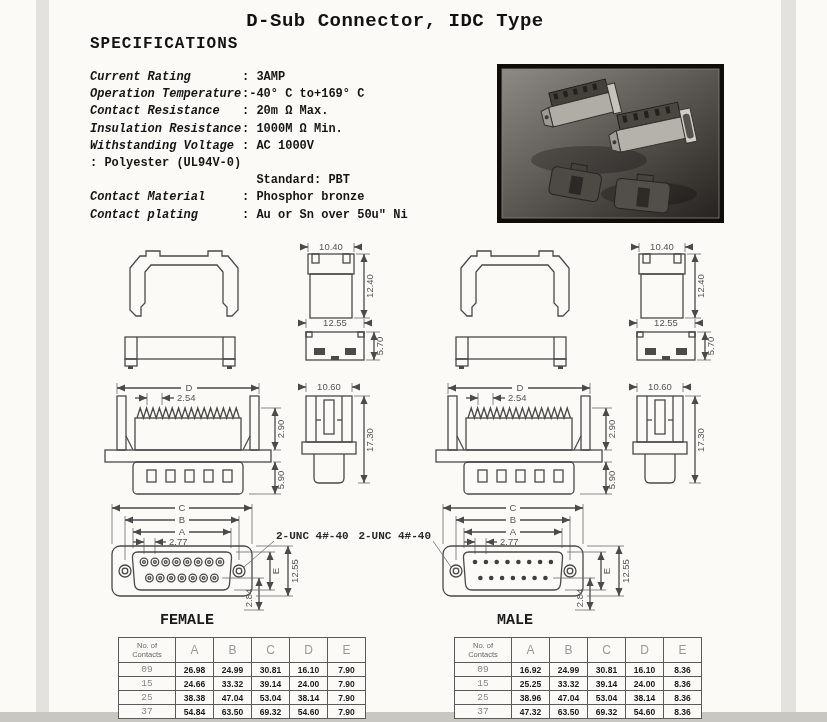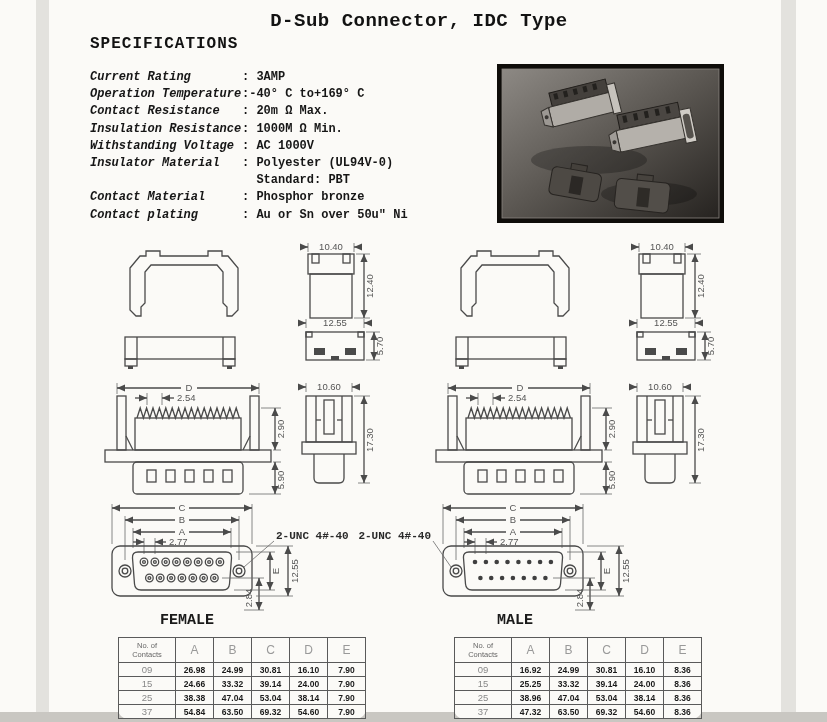--- a/index.html
+++ b/index.html
@@ -1,37 +1,37 @@
 <!DOCTYPE html>
 <html><head>
 <meta charset="utf-8">
 <style>
   html,body{margin:0;padding:0;background:#fbfaf7;}
   .page{position:relative;width:827px;height:722px;background:#fbfaf7;font-family:"Liberation Mono",monospace;overflow:hidden;}
   .band{position:absolute;background:#e3e2de;}
   .band-left{left:36px;top:0;width:13px;height:722px;}
   .band-right{left:781px;top:0;width:15px;height:722px;}
   .band-bottom{left:0;top:712px;width:827px;height:10px;background:#c9c7c2;}
-  .title{position:absolute;top:10px;left:0;width:790px;text-align:center;font-size:19px;font-weight:bold;color:#121212;letter-spacing:.5px;padding-left:24px;}
+  .title{position:absolute;top:10px;left:0;width:790px;text-align:center;font-size:19px;font-weight:bold;color:#121212;letter-spacing:.5px;}
   .spec-heading{position:absolute;top:35px;left:90px;font-size:16px;font-weight:bold;color:#121212;letter-spacing:1px;}
   .spec-rows{position:absolute;top:69px;left:90px;font-size:12px;font-weight:bold;color:#161616;line-height:17.2px;}
   .spec-row{display:flex;}
   .spec-label{display:inline-block;width:152px;white-space:pre;font-style:italic;}
   .spec-value{white-space:pre;}
   svg.draw{position:absolute;overflow:visible;}
   .ln{fill:none;stroke:#4a4a4a;stroke-width:1.3;}
   .lnt{fill:none;stroke:#6a6a6a;stroke-width:.8;}
   .dim{font-family:"Liberation Sans",sans-serif;font-size:9.5px;fill:#555;}
   .callout{font-family:"Liberation Mono",monospace;font-size:11px;font-weight:bold;fill:#2a2a2a;}
   .caption{font-family:"Liberation Mono",monospace;font-size:15px;font-weight:bold;fill:#1a1a1a;}
-  table.dimtable{position:absolute;border-collapse:collapse;font-family:"Liberation Sans",sans-serif;background:#fbfaf7;border-radius:10px;}
+  table.dimtable{position:absolute;border-collapse:collapse;font-family:"Liberation Sans",sans-serif;background:#fbfaf7;}
   table.dimtable td{border:1px solid #5a5a5a;text-align:center;padding:0;}
   td.corner{width:56px;font-size:7.5px;color:#666;line-height:9px;text-align:left;padding-left:3px;}
   td.colhead{width:37px;height:24px;font-size:12px;color:#999;}
-  td.rowhead{height:13px;font-size:9.5px;color:#888;}
+  td.rowhead{height:13px;font-size:9.5px;color:#888;font-family:Liberation Mono, monospace;}
   td.val{font-size:8.5px;font-weight:bold;color:#1a1a1a;}
 </style>
 </head>
 <body>
 
 <div class="page">
 
   <svg width="0" height="0" style="position:absolute">
     <defs>
       <marker id="arw" viewBox="0 0 10 10" refX="9" refY="5" markerWidth="7" markerHeight="7" orient="auto-start-reverse">
@@ -67,21 +67,20 @@
       </div>
     <div class="spec-row">
         <span class="spec-label">Insulation Resistance</span>
         <span class="spec-value">: 1000M Ω Min.</span>
       </div>
     <div class="spec-row">
         <span class="spec-label">Withstanding Voltage</span>
         <span class="spec-value">: AC 1000V</span>
       </div>
     <div class="spec-row">
-        <span class="spec-label">Insulator Material</span>
         <span class="spec-value">: Polyester (UL94V-0)</span>
       </div>
     <div class="spec-row">
         <span class="spec-label"></span>
         <span class="spec-value">  Standard: PBT</span>
       </div>
     <div class="spec-row">
         <span class="spec-label">Contact Material</span>
         <span class="spec-value">: Phosphor bronze</span>
       </div>

